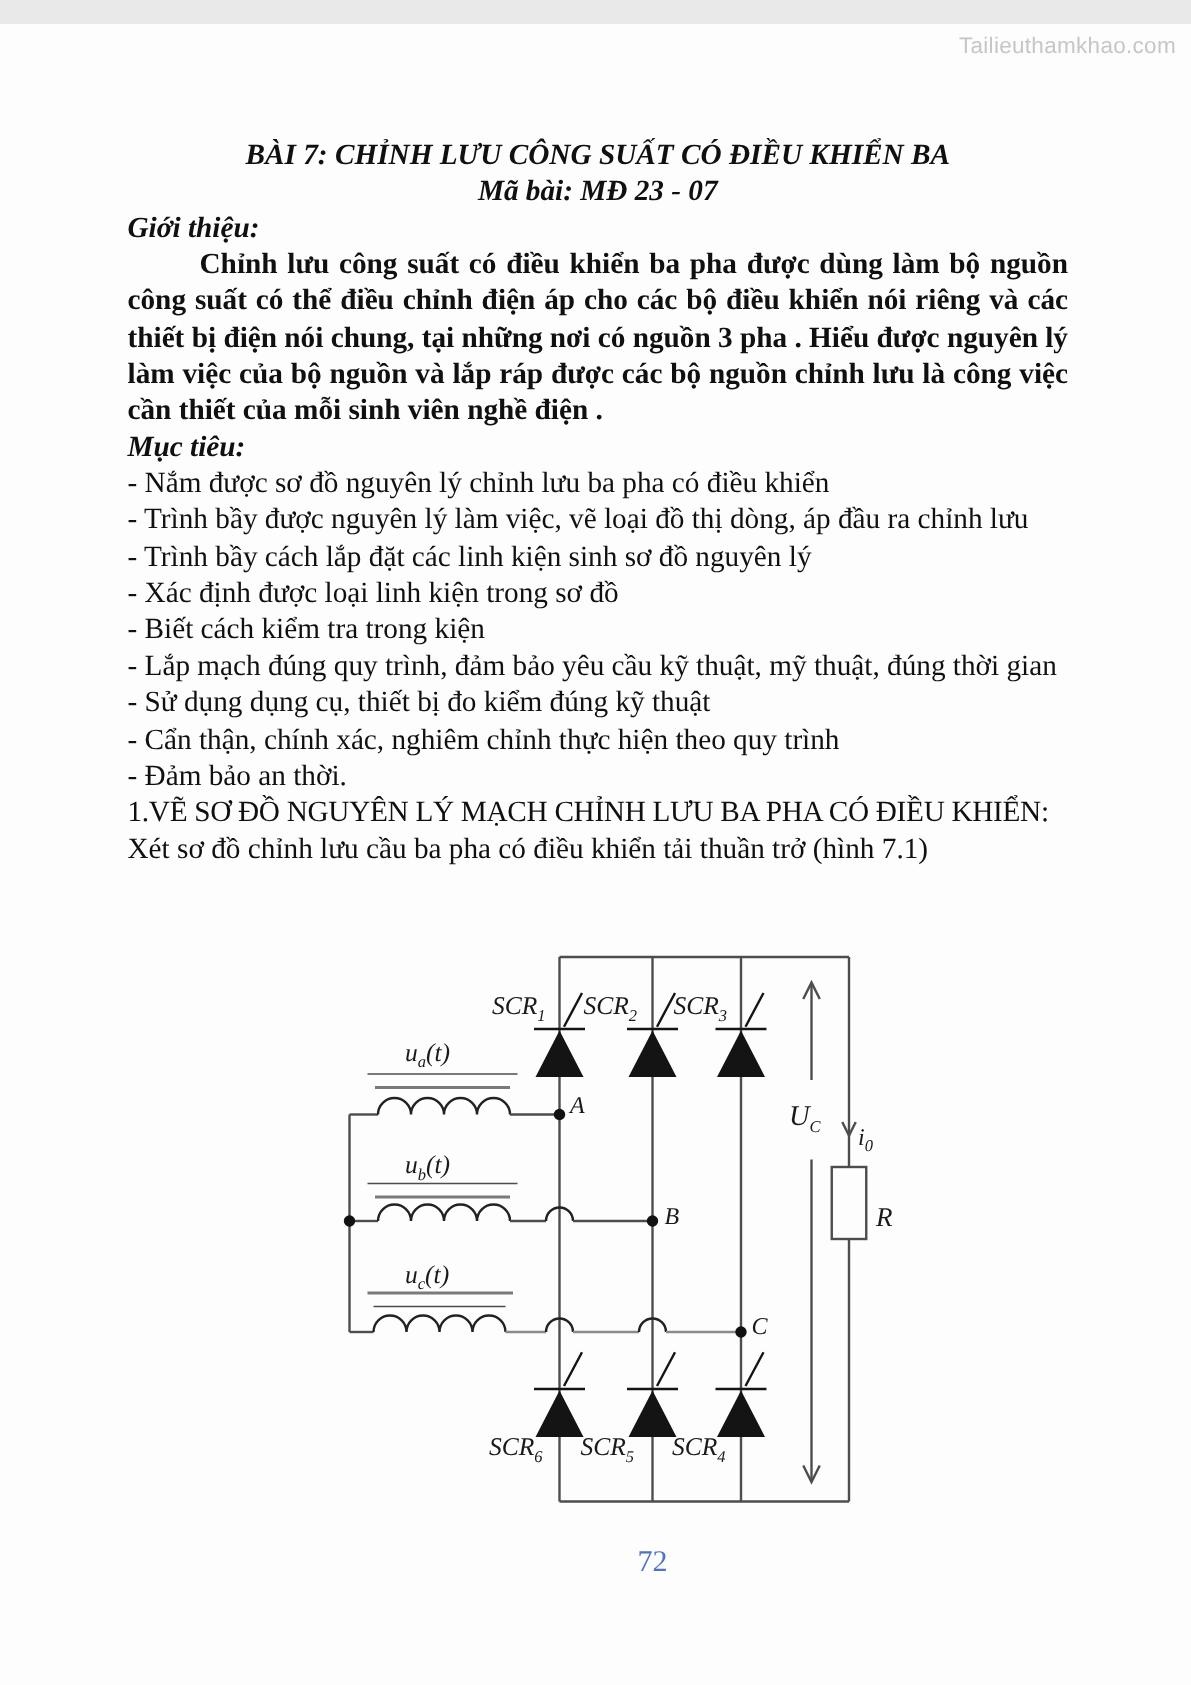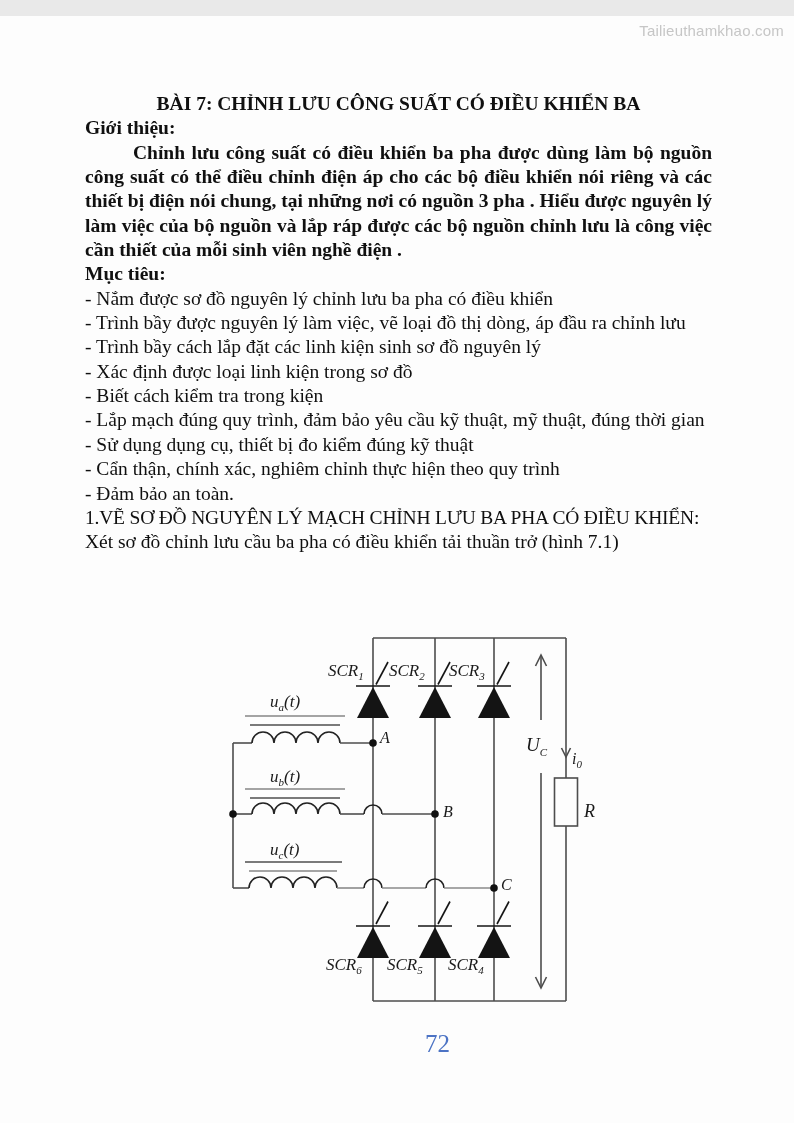--- a/index.html
+++ b/index.html
@@ -15,63 +15,64 @@
   .watermark{
     position:absolute;top:6px;right:10px;
     font-family:"Liberation Sans", sans-serif;
     font-size:15px;color:#c6c6c6;letter-spacing:.2px;
   }
   .text-block{
     position:absolute;left:85px;top:76px;width:627px;
     font-size:19.5px;line-height:24.35px;
   }
   .center{text-align:center;}
-  .bold{font-weight:bold;}
+  .bold{font-weight:bold;font-style:italic;}
   .para{text-align:justify;text-indent:48px;margin:0;font-weight:bold;}
   .line{white-space:nowrap;}
   .caps{letter-spacing:-0.2px;}
   
   .diagram-svg{position:absolute;left:0;top:0;}
   .dlab{
     position:absolute;
     font-family:Liberation Serif, serif;
     font-style:italic;color:#1a1a1a;
     font-size:17px;line-height:1;white-space:nowrap;
   }
   .dlab sub{font-size:11px;line-height:1;}
   .dlab.node{font-size:16px;}
   .dlab.vlab{font-size:19px;}
   .dlab.ilab{font-size:16px;text-align:center;}
   .dlab.rlab{font-size:18px;}
   .page-number{
     position:absolute;left:425px;top:1014px;
-    font-size:25px;color:#4c73c4;
+    font-size:20px;color:#4c73c4;
   }
 </style>
 </head>
 <body>
 
 <div class="page">
 
   <div class="watermark">Tailieuthamkhao.com</div>
 
   <div class="text-block">
     <div class="center bold">BÀI 7: CHỈNH LƯU CÔNG SUẤT CÓ ĐIỀU KHIỂN BA</div>
+    <div class="center bold">Mã bài: MĐ 23 - 07</div>
     <div class="bold">Giới thiệu:</div>
     <p class="para">Chỉnh lưu công suất có điều khiển ba pha được dùng làm bộ nguồn công suất có thể điều chỉnh  điện áp cho các bộ điều khiển nói riêng và các thiết bị điện nói chung, tại những nơi có nguồn 3 pha . Hiểu được nguyên lý làm việc của bộ nguồn và lắp ráp được các bộ nguồn chỉnh lưu là công việc cần thiết của mỗi sinh viên nghề điện .</p>
     <div class="bold">Mục tiêu:</div>
     <div class="line">- Nắm được sơ đồ nguyên lý chỉnh lưu ba pha có điều khiển</div>
     <div class="line">- Trình bầy được nguyên lý làm việc, vẽ loại đồ thị dòng, áp đầu ra chỉnh lưu</div>
     <div class="line">- Trình bầy cách lắp đặt các linh kiện sinh sơ đồ nguyên lý</div>
     <div class="line">- Xác định được loại linh kiện trong sơ đồ</div>
     <div class="line">- Biết cách kiểm tra trong kiện</div>
     <div class="line">- Lắp mạch đúng quy trình, đảm bảo yêu cầu kỹ thuật, mỹ thuật, đúng thời gian</div>
     <div class="line">- Sử dụng dụng cụ, thiết bị đo kiểm đúng kỹ thuật</div>
     <div class="line">- Cẩn thận, chính xác, nghiêm chỉnh thực hiện theo quy trình</div>
-    <div class="line">- Đảm bảo an toàn.</div>
+    <div class="line">- Đảm bảo an thời.</div>
     <div class="line caps">1.VẼ SƠ ĐỒ NGUYÊN LÝ MẠCH CHỈNH LƯU BA PHA CÓ ĐIỀU KHIỂN:</div>
     <div class="line">Xét sơ đồ chỉnh lưu cầu ba pha có điều khiển tải thuần trở (hình 7.1)</div>
   </div>
 
   <svg class="diagram-svg" width="794" height="1123" viewBox="0 0 794 1123" xmlns="http://www.w3.org/2000/svg">
     <g stroke="#4d4d4d" stroke-width="1.6" fill="none">
 
       <path d="M373 622 H566"></path>
       <path d="M373 985 H566"></path>
 

